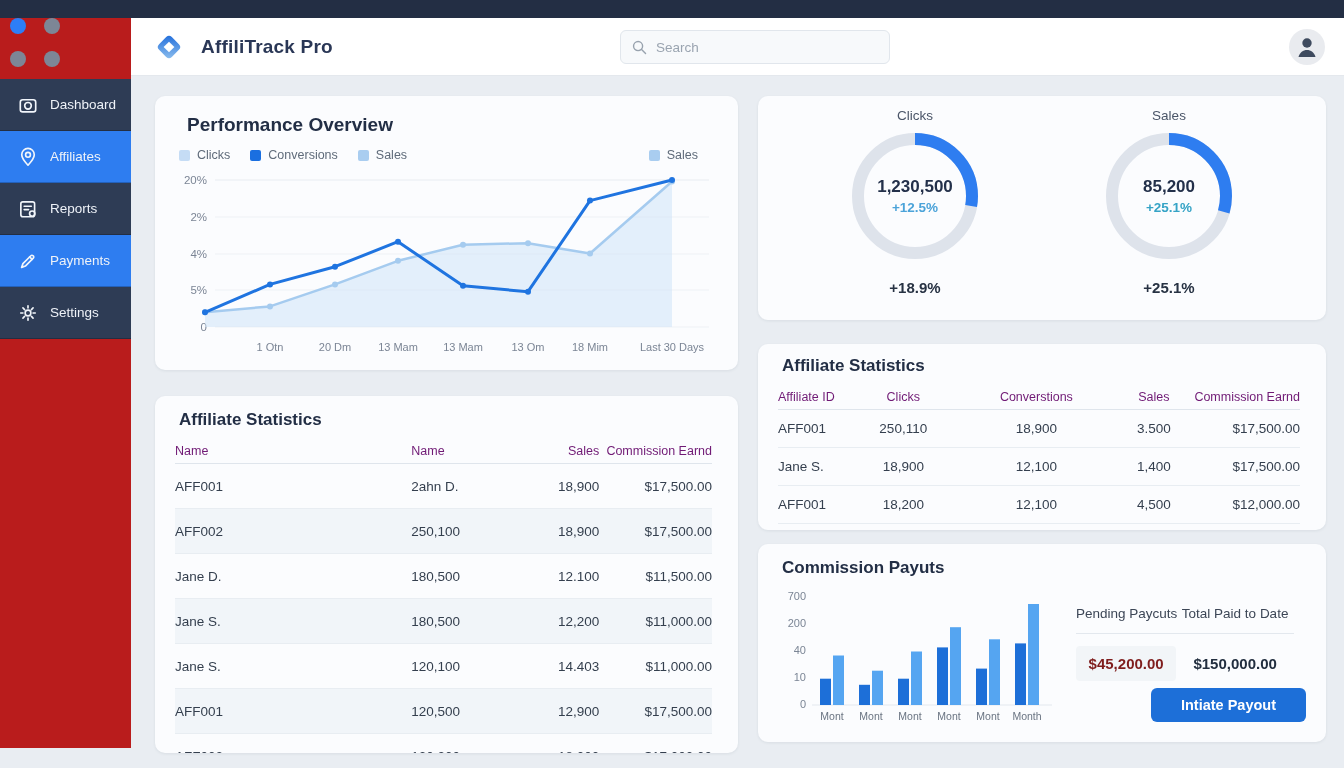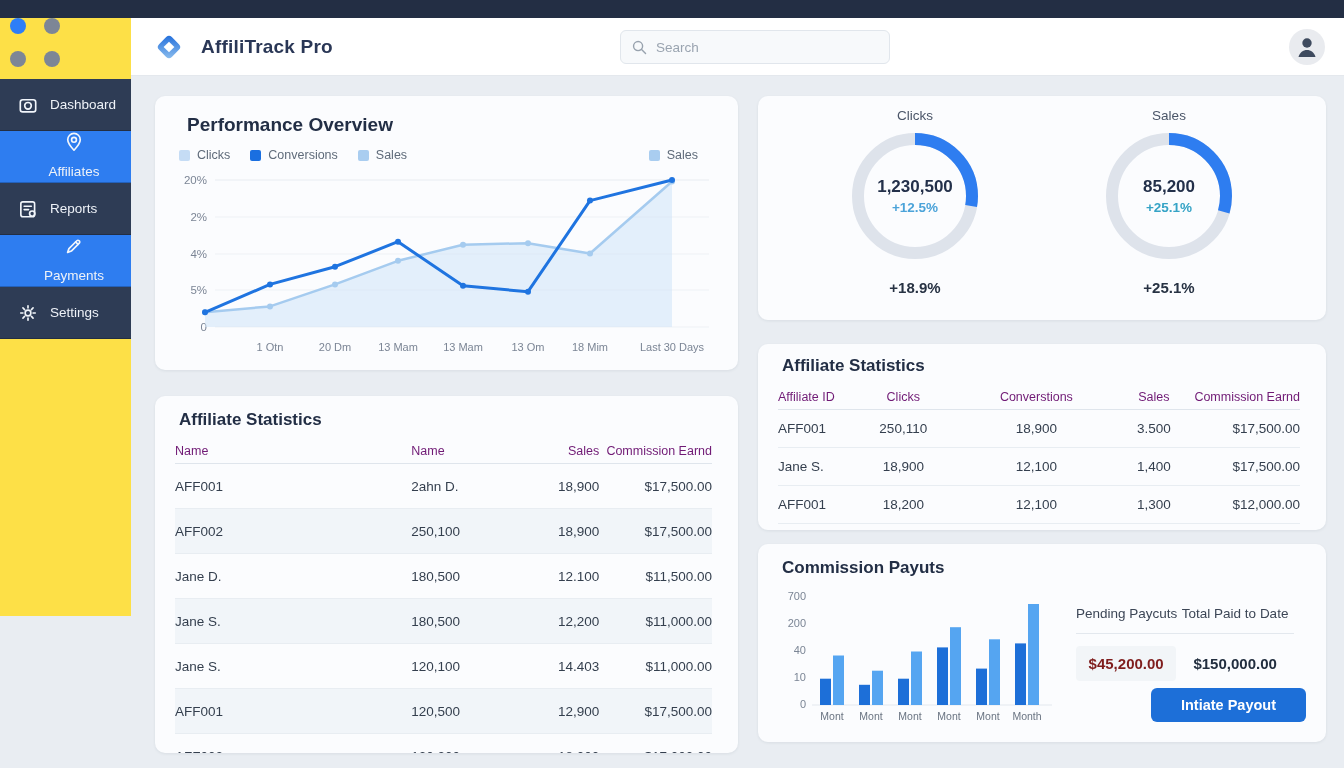--- a/index.html
+++ b/index.html
@@ -1,33 +1,33 @@
 <!DOCTYPE html>
 <html><head>
 <meta charset="utf-8">
 <style>
   * { margin:0; padding:0; box-sizing:border-box; }
   html,body { width:1344px; height:768px; overflow:hidden; }
   body { position:relative; font-family:"Liberation Sans", sans-serif; background:#e9edf2; }
 
   
   .topstrip { position:absolute; left:0; top:0; width:1344px; height:18px; background:#232e44; z-index:5; }
-  .sidebar  { position:absolute; left:0; top:0; width:131px; height:616px; background:#fde047; z-index:4; }
+  .sidebar  { position:absolute; left:0; top:0; width:131px; height:748px; background:#b91c1c; z-index:4; }
   .header   { position:absolute; left:131px; top:18px; width:1213px; height:58px; background:#ffffff;
               border-bottom:1px solid #e4e8ed; z-index:6; display:flex; align-items:center; }
   .main     { position:absolute; left:131px; top:76px; width:1213px; height:692px; }
 
   
   .dots { position:absolute; left:10px; top:18px; width:60px; height:52px; }
   .dot  { position:absolute; width:16px; height:16px; border-radius:50%; background:#7d8696; }
   .dot.blue { background:#2d7ef7; }
   .nav { position:absolute; left:0; top:79px; width:131px; }
   .nav-item { height:52px; display:flex; align-items:center; gap:11px; padding-left:17px;
               background:#2e3c55; border-bottom:1px solid rgba(0,0,0,0.22); cursor:pointer; }
-  .nav-item.active { background:#2e7df0;flex-direction:column; }
+  .nav-item.active { background:#2e7df0; }
   .nav-item .ni { width:22px; height:22px; flex:0 0 22px; }
   .nav-item .nl { color:#eef2f8; font-size:13.5px; }
 
   
   .logo { margin-left:22px; width:32px; height:32px; }
   .app-title { margin-left:16px; font-size:19px; font-weight:700; color:#2a3756; letter-spacing:.2px; }
   .search { position:absolute; left:489px; top:12px; width:270px; height:34px; background:#f7f9fb;
             border:1px solid #e1e6ec; border-radius:6px; display:flex; align-items:center; padding-left:10px; }
   .search input { border:0; outline:0; background:transparent; font-size:13.5px; color:#3c4656; width:210px;
                   font-family:"Liberation Sans", sans-serif; margin-left:8px; }
@@ -340,21 +340,21 @@
             <div class="tc al-l">Jane S.</div>
             <div class="tc al-c">18,900</div>
             <div class="tc al-c">12,100</div>
             <div class="tc al-c">1,400</div>
             <div class="tc al-r">$17,500.00</div>
           </div>
           <div class="trow" style="grid-template-columns: 14% 20% 31% 14% 21%; height: 38px;">
             <div class="tc al-l">AFF001</div>
             <div class="tc al-c">18,200</div>
             <div class="tc al-c">12,100</div>
-            <div class="tc al-c">1,300</div>
+            <div class="tc al-c">4,500</div>
             <div class="tc al-r">$12,000.00</div>
           </div>
         </div>
       </div>
   </section>
 
   <section class="card card-comm">
     <h2>Commission Payuts</h2>
     <svg class="bar-svg" id="bar-chart" width="300" height="142" viewBox="0 0 300 142">
         <text x="30" y="16" text-anchor="end" font-size="11" fill="#7b8595" font-family="Liberation Sans, sans-serif">700</text>

